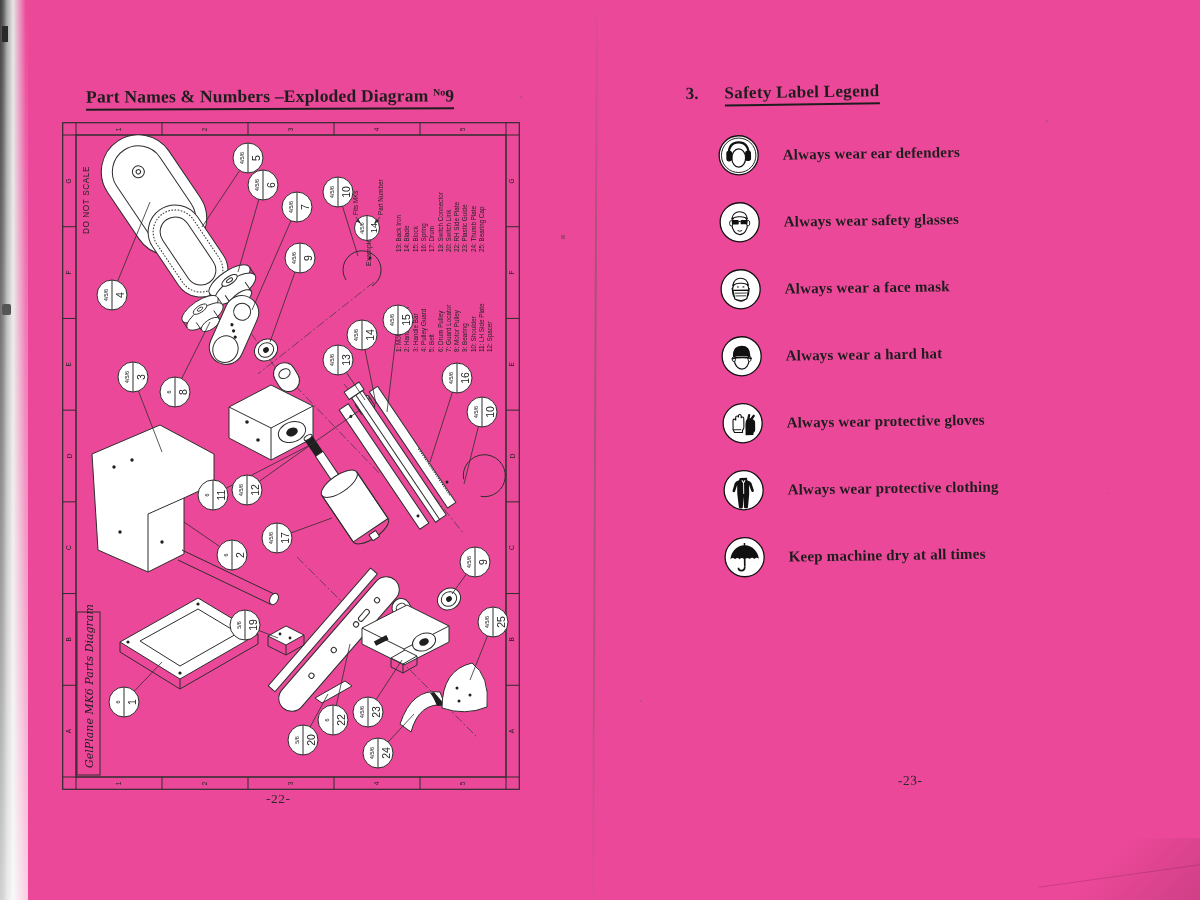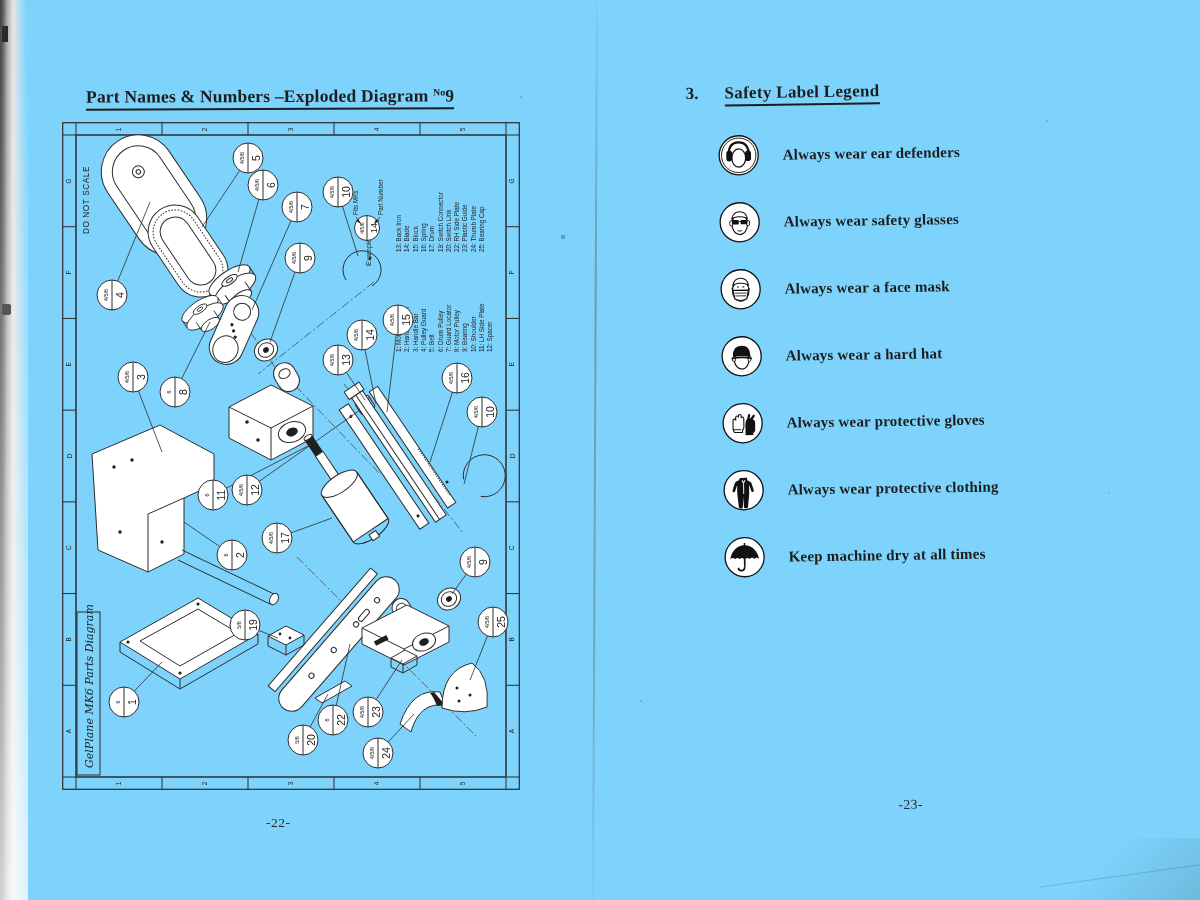--- a/index.html
+++ b/index.html
@@ -1,16 +1,16 @@
 <!DOCTYPE html>
 <html><head>
 <meta charset="utf-8">
 <style>
   html,body{margin:0;padding:0;background:#888;}
-  #page{position:relative;width:1200px;height:900px;background:#7dd3fc;overflow:hidden;
+  #page{position:relative;width:1200px;height:900px;background:#ec4899;overflow:hidden;
         font-family:"Liberation Serif",serif;color:#1d1d1d;}
   
   .binding{position:absolute;left:0;top:0;width:28px;height:900px;
      background:linear-gradient(to right,#3f3f3f 0px,#5c5c5c 3px,#a8a8a8 7px,#e6e6e6 13px,rgba(255,255,255,0) 26px);}
   .binding-fade{position:absolute;left:0;top:0;width:28px;height:900px;
      background:linear-gradient(to bottom,rgba(255,255,255,0) 0%,rgba(255,255,255,.55) 75%,rgba(255,255,255,.75) 100%);}
   .edge-mark1{position:absolute;left:2px;top:26px;width:6px;height:16px;background:#2a2a2a;}
   .edge-mark2{position:absolute;left:2px;top:304px;width:9px;height:11px;background:#555;border-radius:2px;}
   .fold{position:absolute;left:594px;top:0;width:1.5px;height:900px;background:linear-gradient(to bottom,rgba(120,120,120,.05),rgba(90,90,90,.45) 30%,rgba(90,90,90,.4) 70%,rgba(120,120,120,.08));transform:rotate(.25deg);}
   .curl{position:absolute;right:0;bottom:0;width:190px;height:62px;
@@ -18,21 +18,21 @@
   .curl-line{position:absolute;right:-8px;bottom:24px;width:170px;height:1px;background:rgba(0,0,0,.14);transform:rotate(-8deg);}
   .speck{position:absolute;left:0;top:0;width:2px;height:2px;background:transparent;
      box-shadow:562px 236px 0 1px rgba(60,60,60,.35),1046px 120px 0 0 rgba(80,80,80,.25),
      640px 700px 0 0 rgba(90,90,90,.28),520px 96px 0 0 rgba(90,90,90,.3),1108px 492px 0 0 rgba(100,100,100,.2);}
 
   
   .lp-title{position:absolute;left:86px;top:86px;font-weight:bold;font-size:17.5px;letter-spacing:.2px;
      border-bottom:2px solid #1d1d1d;padding-bottom:1px;transform:rotate(-.2deg);}
   .lp-title .sup{font-size:10px;vertical-align:6px;letter-spacing:0;}
   #diagram-wrap{position:absolute;left:62px;top:122px;width:458px;height:668px;}
-  .page-num{position:absolute;font-size:13.5px;letter-spacing:.5px;color:#2a2a2a;margin-top:24px;}
+  .page-num{position:absolute;font-size:13.5px;letter-spacing:.5px;color:#2a2a2a;}
   .dwg-txt{font-family:"Liberation Sans",sans-serif;fill:#222;}
   #parts-shapes path,#parts-shapes rect,#parts-shapes ellipse,#parts-shapes circle{fill:#fff;stroke:#2d2d2d;stroke-width:1;stroke-linejoin:round;}
   #parts-shapes line{stroke:#2d2d2d;stroke-width:1;}
   #parts-shapes .nf{fill:none;}
   #parts-shapes .dk{fill:#1f1f1f;stroke:none;}
   #frame-layer line,#frame-layer rect{stroke:#2d2d2d;fill:none;}
   .axis{stroke:#3a3a3a;stroke-width:.7;stroke-dasharray:9 2.5 2 2.5;fill:none;}
 
   
   #right-page{position:absolute;left:600px;top:0;width:600px;height:900px;transform:rotate(-.85deg);transform-origin:90px 110px;}

